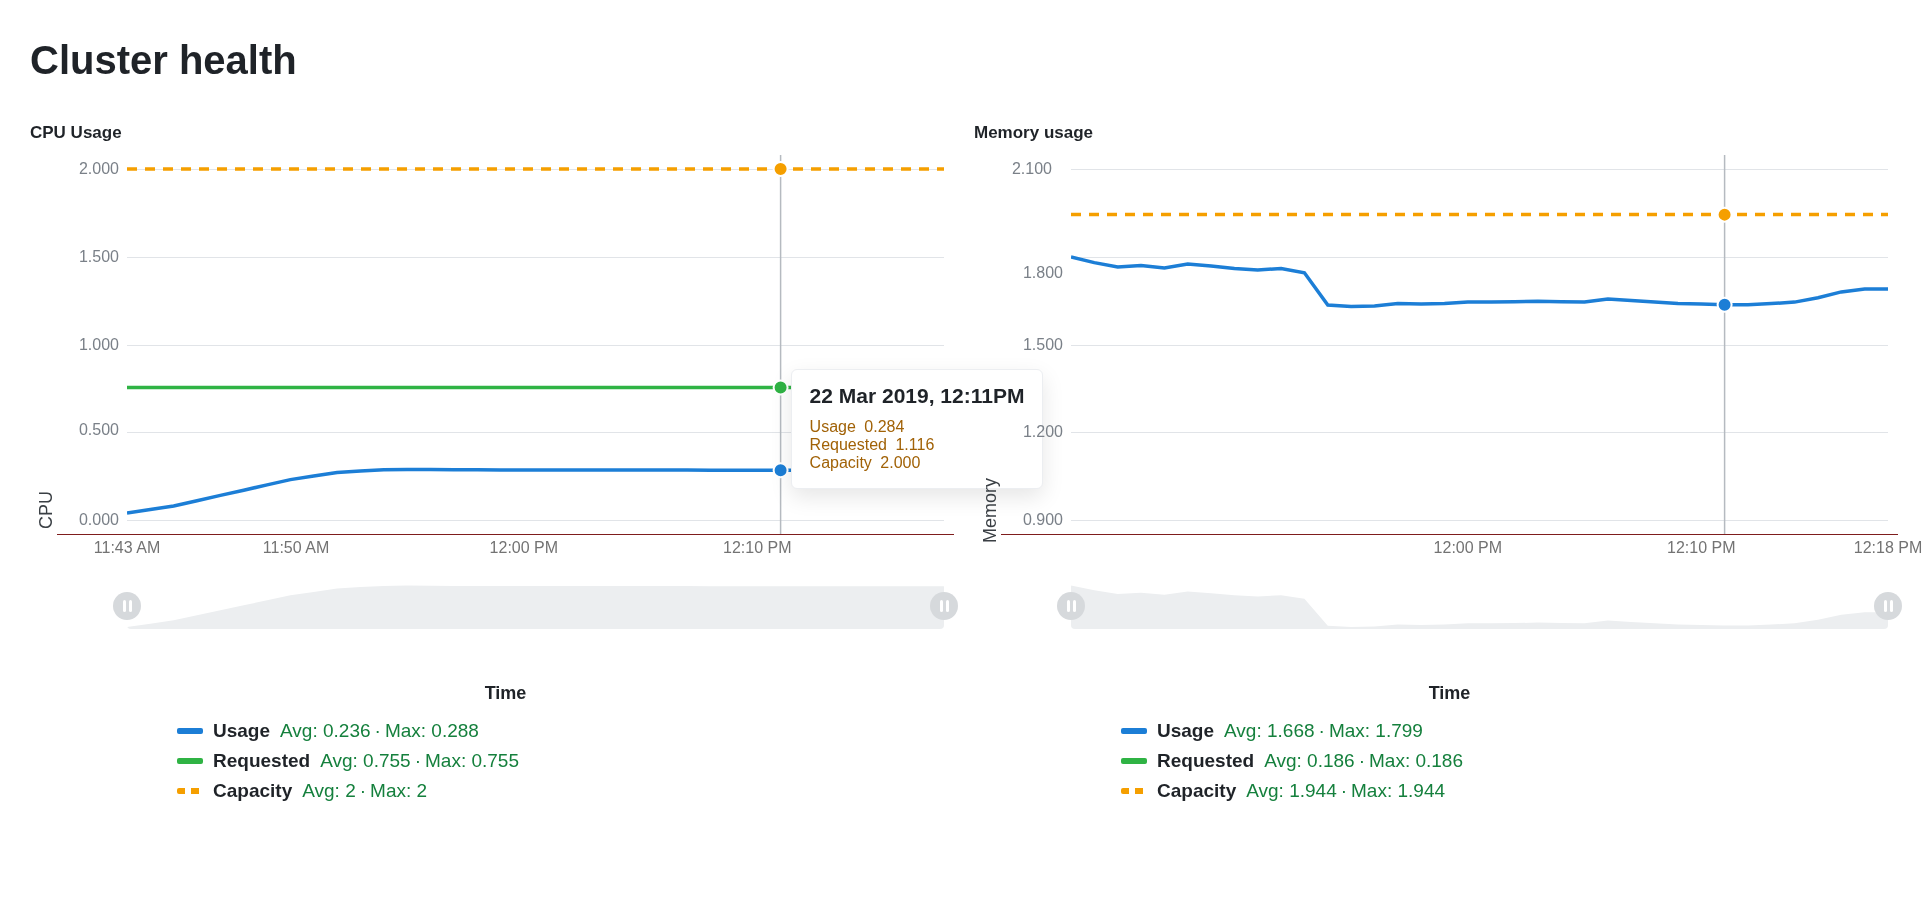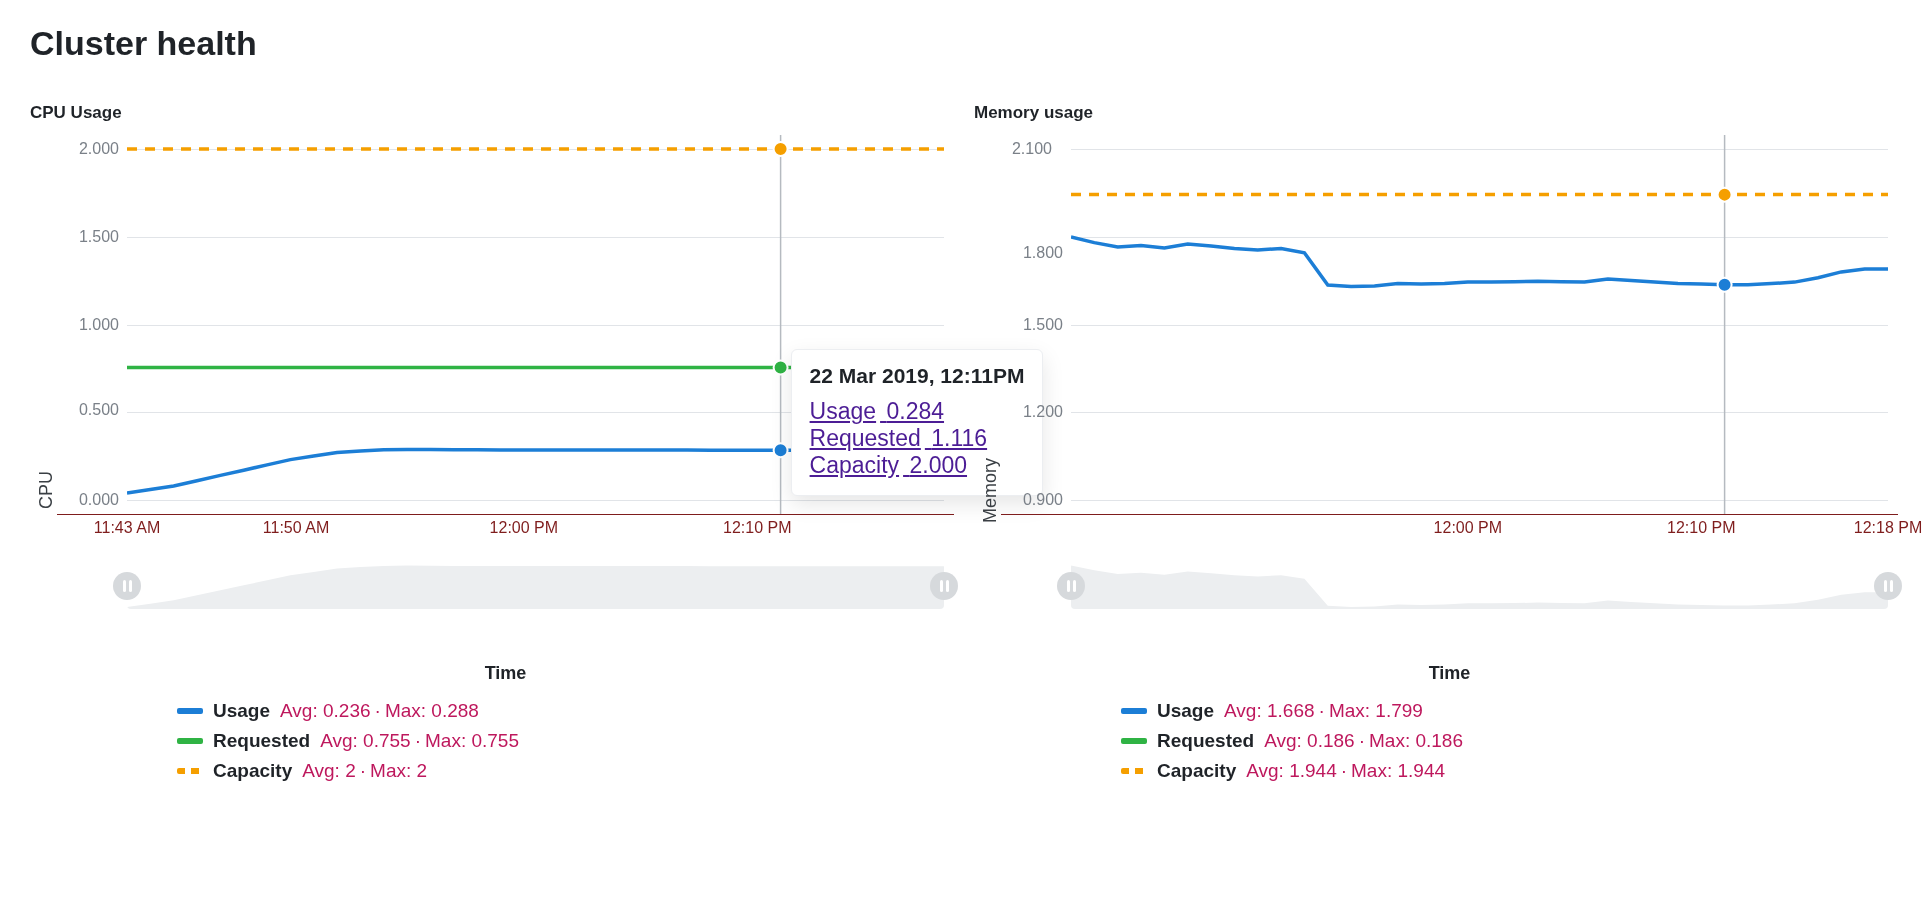--- a/index.html
+++ b/index.html
@@ -1,51 +1,51 @@
 <!DOCTYPE html>
 <html><head>
 <meta charset="utf-8">
 <style>
   * { box-sizing: border-box; }
   html, body { margin:0; padding:0; font-family: -apple-system, BlinkMacSystemFont, "Segoe UI", Helvetica, Arial, sans-serif; color:#1f2328; background:#fff; }
   .root { padding: 22px 30px 40px 30px; width:1928px; }
-  h1 { font-size:34px; font-weight:700; margin:2px 0 40px 0; }
+  h1 { font-size:40px; font-weight:700; margin:16px 0 40px 0; }
   .charts { display:flex; flex-direction:row; gap:20px; }
   .panel { flex:1 1 0; }
   .panel-title { font-size:17px; font-weight:700; margin:0 0 12px 0; }
   .chart-wrap { display:flex; align-items:stretch; }
   .ylabel { writing-mode: vertical-rl; transform: rotate(180deg); text-align:center; font-size:18px; color:#3a3f44; padding: 0 6px 60px 0; align-self:center; }
   .plot-col { flex:1 1 auto; }
   .plot-area { position:relative; height:380px; border-bottom:1px solid #7f1d1d; padding-left:70px; padding-right:10px; }
   .grid-h { position:absolute; left:70px; right:10px; border-top:1px solid #e1e4e8; }
   .ytick { position:absolute; left:0; width:62px; text-align:right; font-size:16px; color:#7a8088; transform:translateY(-50%); }
   .xticks { position:relative; height:30px; margin-top:4px; margin-left:70px; margin-right:10px; }
-  .xtick { position:absolute; top:0; font-size:16px; color:#7f1d1d; transform:translateX(-50%); white-space:nowrap; }
+  .xtick { position:absolute; top:0; font-size:16px; color:#737373; transform:translateX(-50%); white-space:nowrap; }
   .xlabel { text-align:center; font-weight:700; font-size:18px; margin-top:54px; }
   svg.series { position:absolute; left:70px; top:0; }
   .marker { stroke:#fff; stroke-width:2; }
   .cursor-line { stroke:#b5bac0; stroke-width:1.5; }
   .tooltip { position:absolute; background:#fff; border:1px solid #eceef1; border-radius:6px; box-shadow:0 8px 22px rgba(0,0,0,0.10); padding:14px 18px 16px 18px; min-width:240px; }
   .tooltip-title { font-weight:700; font-size:21px; margin-bottom:10px; white-space:nowrap; }
-  .tooltip-row { font-size:23px; color:#4c1d95; white-space:nowrap;text-decoration:underline; }
+  .tooltip-row { font-size:16px; color:#a16207; white-space:nowrap; }
   .tooltip-row span.lbl { margin-right:4px; }
   
   .range-strip { position:relative; height:46px; margin-left:70px; margin-right:10px; margin-top:14px; }
   .range-bg { position:absolute; inset:0; border-radius:4px; overflow:hidden; }
   .range-handle { position:absolute; top:50%; width:28px; height:28px; border-radius:50%; background:#d6d9dc; transform:translate(-50%,-50%); display:flex; align-items:center; justify-content:center; gap:3px; }
   .range-handle::before, .range-handle::after { content:""; width:3px; height:12px; background:#fff; border-radius:2px; display:block; }
   
   .legend { margin-top:12px; padding-left:120px; }
   .legend-row { display:flex; align-items:center; gap:10px; font-size:19px; line-height:30px; }
   .swatch { width:26px; height:6px; border-radius:2px; }
   .swatch.solid-blue { background:#1c7ed6; }
   .swatch.solid-green { background:#2fb344; }
   .swatch.dashed-orange { background: repeating-linear-gradient(to right,#f59f00 0,#f59f00 8px,transparent 8px,transparent 14px); }
   .legend-name { font-weight:700; }
-  .legend-stats { color:#be185d; }
+  .legend-stats { color:#15803d; }
   .legend-stats .sep { padding:0 4px; }
 </style>
 </head>
 <body>
 
 <div class="root">
   <h1>Cluster health</h1>
 
   <div class="charts">
 

